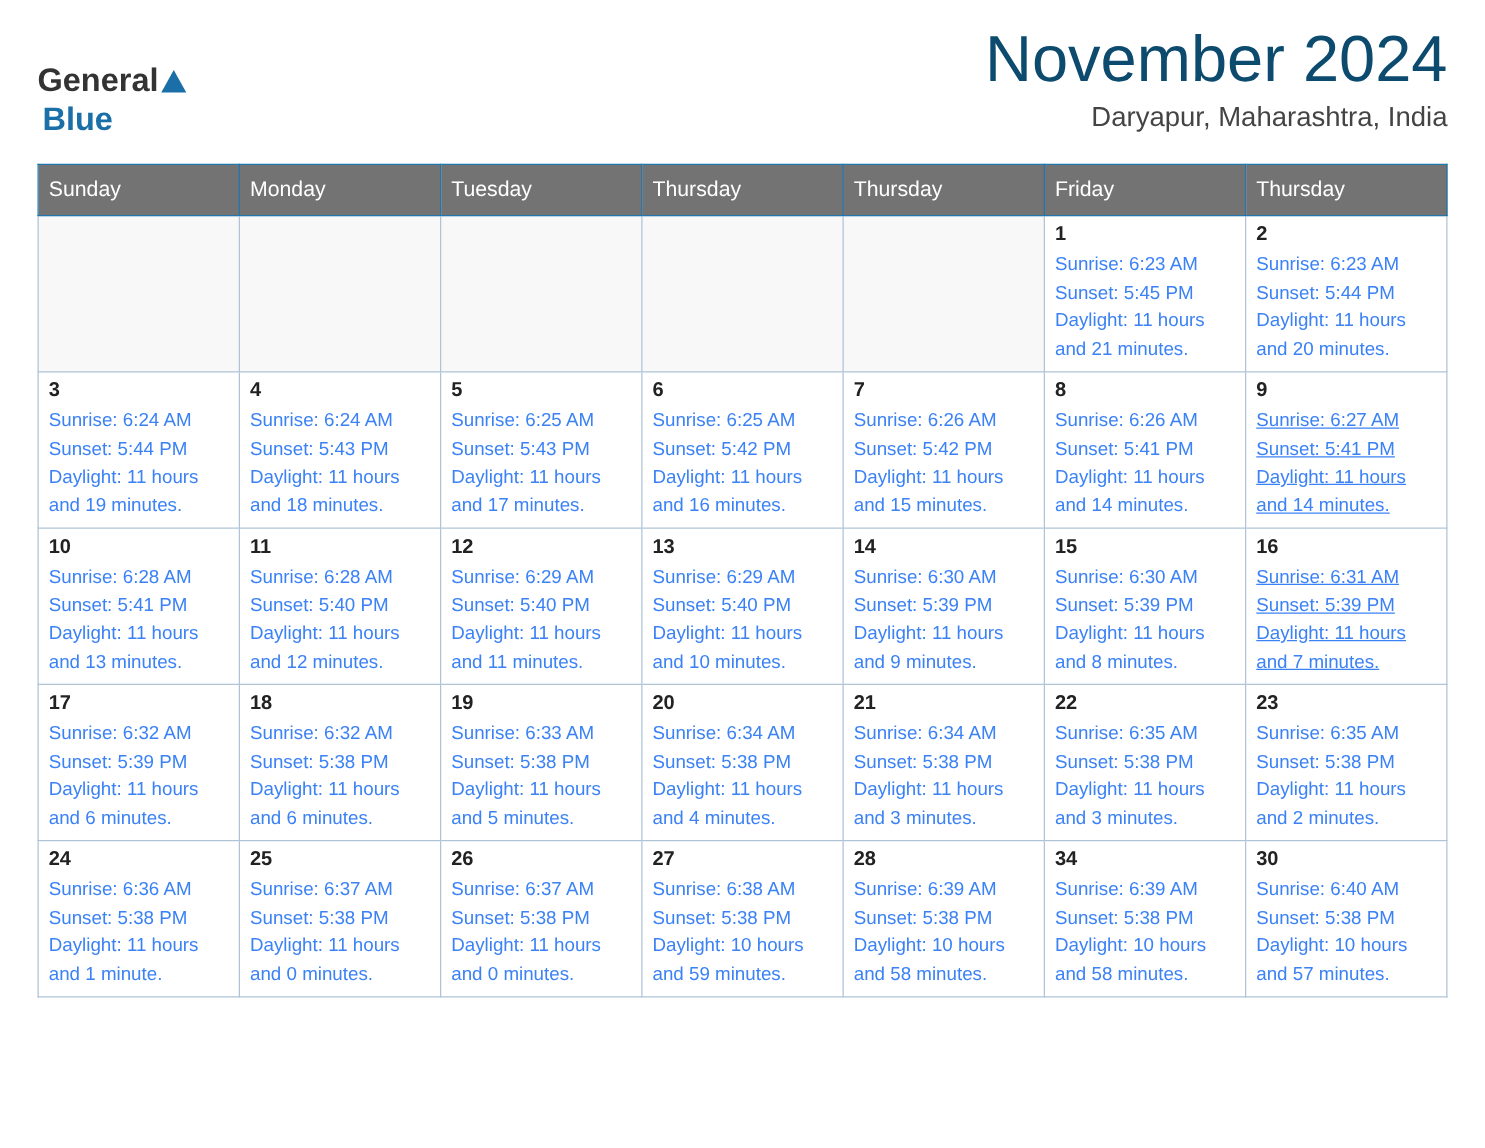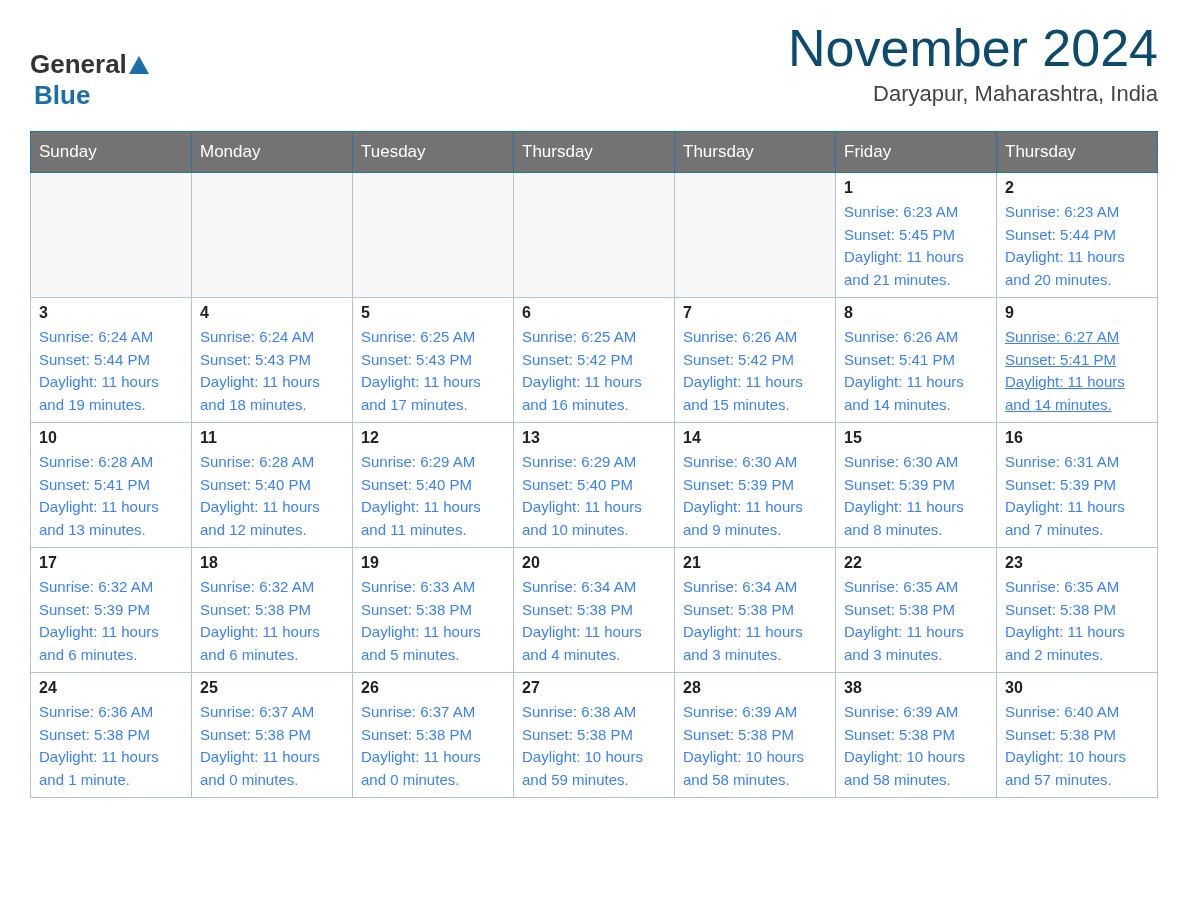--- a/index.html
+++ b/index.html
@@ -225,21 +225,21 @@
 Daylight: 11 hours and 9 minutes.</div>
         </td>
         <td>
           <span class="day-num">15</span>
           <div class="day-info" style="white-space: pre-line;">Sunrise: 6:30 AM
 Sunset: 5:39 PM
 Daylight: 11 hours and 8 minutes.</div>
         </td>
         <td>
           <span class="day-num">16</span>
-          <div class="day-info" style="white-space: pre-line;">Sunrise: 6:31 AM
+          <div class="day-info" style="white-space: pre-line; text-decoration: underline;">Sunrise: 6:31 AM
 Sunset: 5:39 PM
 Daylight: 11 hours and 7 minutes.</div>
         </td>
       </tr>
       <tr>
         <td>
           <span class="day-num">17</span>
           <div class="day-info" style="white-space: pre-line;">Sunrise: 6:32 AM
 Sunset: 5:39 PM
 Daylight: 11 hours and 6 minutes.</div>
@@ -306,21 +306,21 @@
 Sunset: 5:38 PM
 Daylight: 10 hours and 59 minutes.</div>
         </td>
         <td>
           <span class="day-num">28</span>
           <div class="day-info" style="white-space: pre-line;">Sunrise: 6:39 AM
 Sunset: 5:38 PM
 Daylight: 10 hours and 58 minutes.</div>
         </td>
         <td>
-          <span class="day-num">38</span>
+          <span class="day-num">34</span>
           <div class="day-info" style="white-space: pre-line;">Sunrise: 6:39 AM
 Sunset: 5:38 PM
 Daylight: 10 hours and 58 minutes.</div>
         </td>
         <td>
           <span class="day-num">30</span>
           <div class="day-info" style="white-space: pre-line;">Sunrise: 6:40 AM
 Sunset: 5:38 PM
 Daylight: 10 hours and 57 minutes.</div>
         </td>

